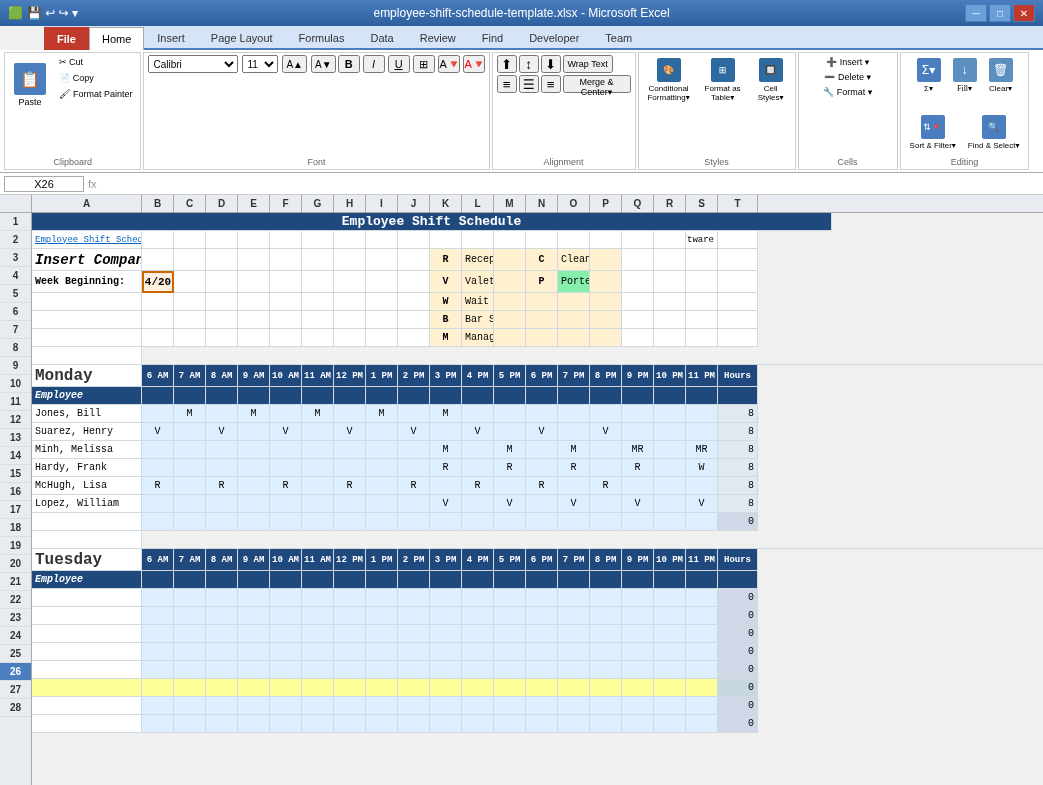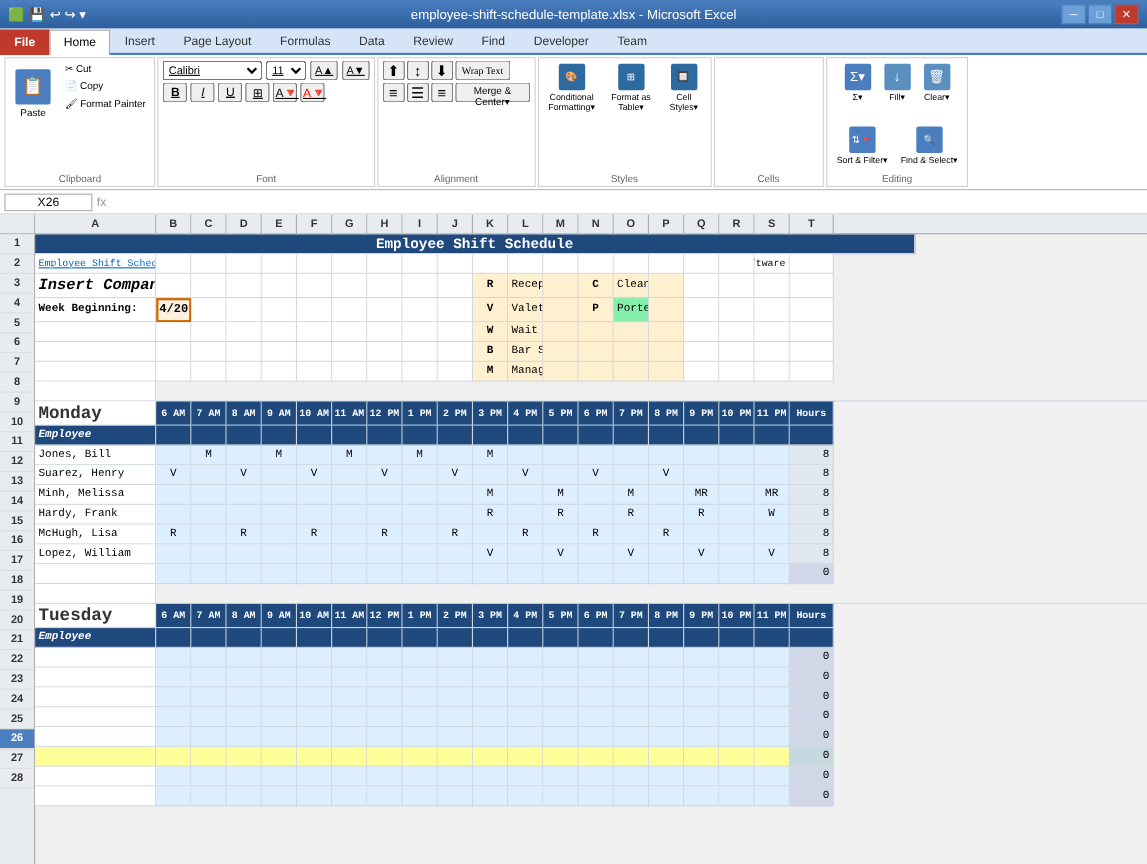--- a/index.html
+++ b/index.html
@@ -25,20 +25,21 @@
     .title-bar-btn.close { background: #c0392b; }
 
     
     .ribbon-tabs {
       background: #d6e4f7;
       height: 24px;
       display: flex;
       align-items: flex-end;
       padding-left: 0;
       border-bottom: 2px solid #4a7ebf;
+      margin-left: 44px;
     }
     .tab {
       padding: 3px 12px;
       font-size: 11px;
       cursor: pointer;
       border: 1px solid transparent;
       border-bottom: none;
       background: transparent;
       color: #333;
       height: 22px;
@@ -258,21 +259,21 @@
       <div style="display:flex;flex-direction:column;gap:2px;padding-bottom:14px;">
         <div class="ribbon-small-btn">✂ Cut</div>
         <div class="ribbon-small-btn">📄 Copy</div>
         <div class="ribbon-small-btn">🖌 Format Painter</div>
       </div>
     </div>
     <span class="ribbon-group-label">Clipboard</span>
   </div>
 
   <div class="ribbon-group" style="min-width:180px;">
-    <div style="display:flex;flex-direction:column;gap:2px;padding-bottom:14px;width:100%;text-decoration:underline;">
+    <div style="display:flex;flex-direction:row;gap:2px;padding-bottom:14px;width:100%;">
       <div style="display:flex;gap:4px;align-items:center;">
         <select style="width:90px;font-size:10px;height:18px;">
           <option>Calibri</option>
         </select>
         <select style="width:36px;font-size:10px;height:18px;">
           <option>11</option>
         </select>
         <button style="font-size:10px;height:18px;padding:0 2px;">A▲</button>
         <button style="font-size:10px;height:18px;padding:0 2px;">A▼</button>
       </div>
@@ -287,21 +288,21 @@
     </div>
     <span class="ribbon-group-label">Font</span>
   </div>
 
   <div class="ribbon-group" style="min-width:130px;">
     <div style="display:flex;flex-direction:column;gap:2px;padding-bottom:14px;width:100%;">
       <div style="display:flex;gap:2px;">
         <button style="width:20px;height:18px;">⬆</button>
         <button style="width:20px;height:18px;">↕</button>
         <button style="width:20px;height:18px;">⬇</button>
-        <button style="width:50px;height:18px;font-size:9px;font-family:Liberation Serif, serif;">Wrap Text</button>
+        <button style="width:50px;height:18px;font-size:9px;">Wrap Text</button>
       </div>
       <div style="display:flex;gap:2px;">
         <button style="width:20px;height:18px;">≡</button>
         <button style="width:20px;height:18px;">☰</button>
         <button style="width:20px;height:18px;">≡</button>
         <button style="width:68px;height:18px;font-size:9px;">Merge &amp; Center▾</button>
       </div>
     </div>
     <span class="ribbon-group-label">Alignment</span>
   </div>
@@ -319,32 +320,37 @@
       </div>
       <div class="ribbon-btn" style="max-width:40px;">
         <div class="ribbon-icon" style="font-size:9px;background:#2d6a9f;">🔲</div>
         <span style="font-size:8px;text-align:center;">Cell Styles▾</span>
       </div>
     </div>
     <span class="ribbon-group-label">Styles</span>
   </div>
 
   <div class="ribbon-group" style="min-width:100px;">
+    <div class="ribbon-btns" style="flex-direction:column;gap:1px;">
+      <div class="ribbon-small-btn">➕ Insert ▾</div>
+      <div class="ribbon-small-btn">➖ Delete ▾</div>
+      <div class="ribbon-small-btn">🔧 Format ▾</div>
+    </div>
     <span class="ribbon-group-label">Cells</span>
   </div>
 
   <div class="ribbon-group" style="min-width:120px;">
     <div class="ribbon-btns">
       <div class="ribbon-btn">
         <div class="ribbon-icon">Σ▾</div>
         <span style="font-size:8px;">Σ▾</span>
       </div>
       <div class="ribbon-btn">
         <div class="ribbon-icon" style="background:#5a8fbf;">↓</div>
-        <span style="font-size:8px;">Fill▾</span>
+        <span style="font-size:8px;font-family:Liberation Serif, serif;">Fill▾</span>
       </div>
       <div class="ribbon-btn">
         <div class="ribbon-icon" style="background:#5a8fbf;">🗑</div>
         <span style="font-size:8px;">Clear▾</span>
       </div>
     </div>
     <div class="ribbon-btns" style="margin-top:2px;">
       <div class="ribbon-btn">
         <div class="ribbon-icon" style="font-size:9px;">⇅🔻</div>
         <span style="font-size:8px;">Sort &amp; Filter▾</span>

